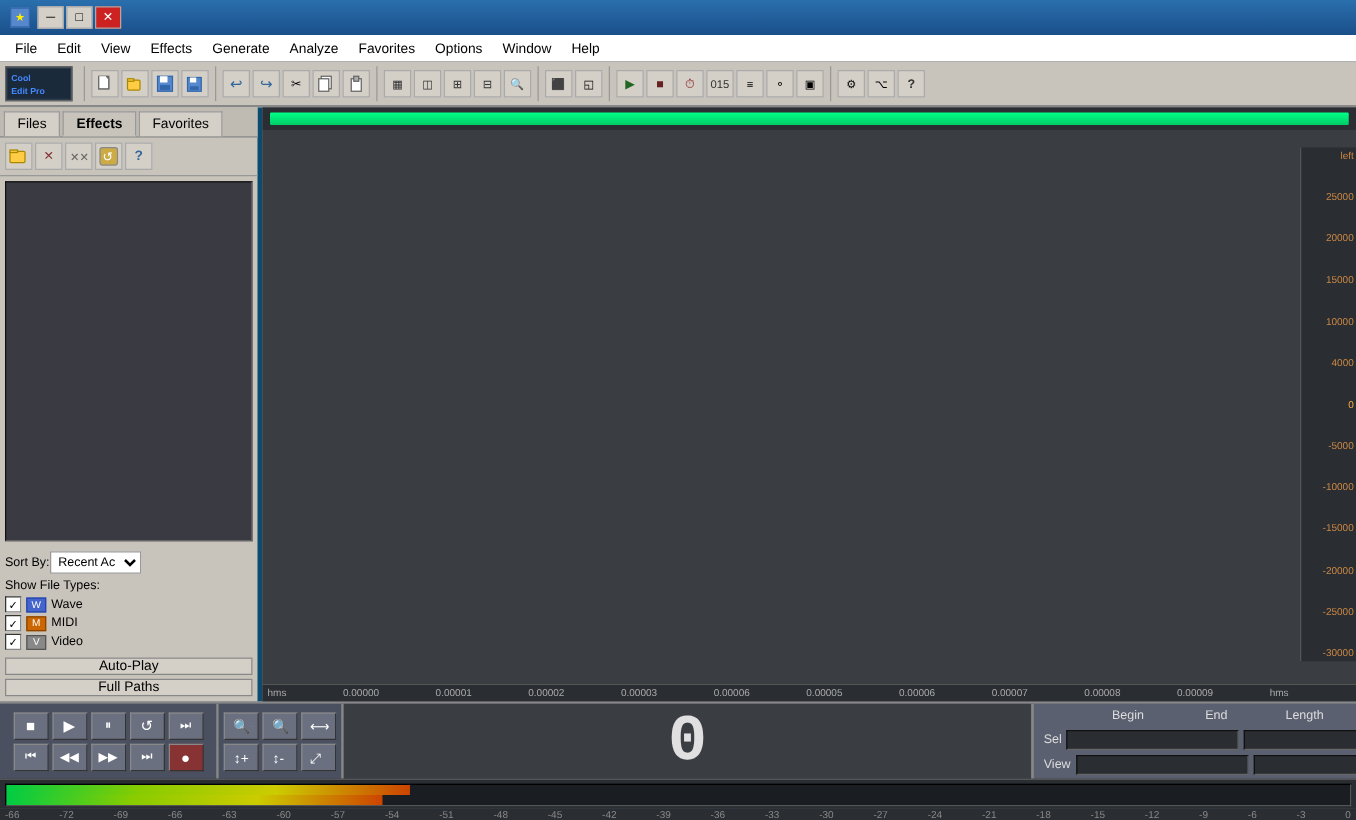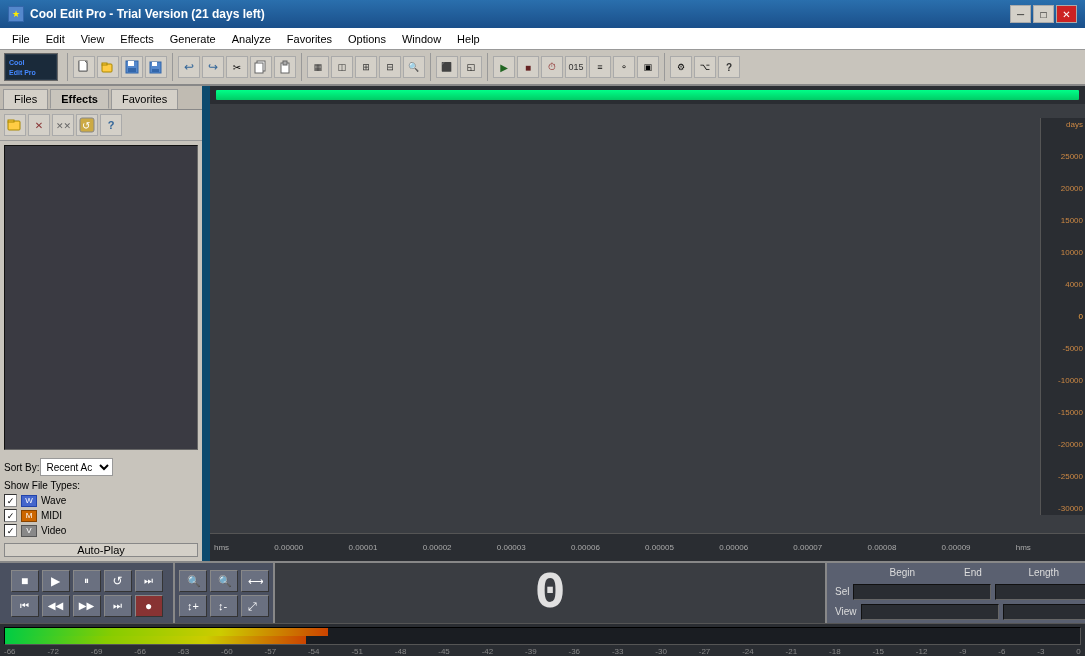--- a/index.html
+++ b/index.html
@@ -101,21 +101,21 @@
     
     #main-layout {
       display: flex;
       height: calc(656px - 28px - 22px - 36px - 95px);
     }
 
     
     #left-panel {
       width: 210px;
       background: #c8c4bc;
-      border-right: 8px solid #0c4a6e;
+      border-right: 4px solid #0c4a6e;
       display: flex;
       flex-direction: column;
     }
     #tabs-bar {
       display: flex;
       background: #c0bbb2;
       border-bottom: 1px solid #888;
       padding: 3px 3px 0;
     }
     .tab {
@@ -218,21 +218,21 @@
       margin: 2px;
       border-radius: 1px;
     }
     #waveform-canvas {
       flex: 1;
       background: #3a3d42;
       position: relative;
       overflow: hidden;
     }
     #ruler {
-      height: 28px;
+      height: 14px;
       background: #2a2d32;
       display: flex;
       align-items: center;
       padding: 0 4px;
       position: relative;
       border-top: 1px solid #555;
     }
     
     #amp-scale {
       width: 45px;
@@ -393,21 +393,20 @@
       height: 50%;
       background: linear-gradient(to right, #00cc44, #88cc00, #cccc00, #cc4400);
       width: 28%;
     }
   </style>
 </head>
 <body>
 
 <div id="title-bar">
   <div class="app-icon">★</div>
-  <span class="title-text">Cool Edit Pro  - Trial Version (21 days left)</span>
   <div class="window-controls">
     <div class="win-btn minimize">─</div>
     <div class="win-btn maximize">□</div>
     <div class="win-btn close">✕</div>
   </div>
 </div>
 
 <div id="menu-bar">
     <div class="menu-item">File</div>
     <div class="menu-item">Edit</div>
@@ -591,33 +590,34 @@
         <span>MIDI</span>
       </div>
       <div class="ft-row">
         <div class="ft-check">✓</div>
         <div class="ft-icon" style="background:#888;color:white;font-size:8px;border:1px solid #555;">V</div>
         <span>Video</span>
       </div>
     </div>
     <div id="left-btns">
       <div class="left-btn">Auto-Play</div>
+      <div class="left-btn">Full Paths</div>
     </div>
   </div>
 
   <div id="waveform-area">
 
     <div style="height:18px; background:#2a2d32; display:flex; align-items:center; padding:3px 4px;">
       <div id="green-bar"></div>
     </div>
 
     <div id="waveform-canvas">
 
       <div id="amp-scale">
-        <span style="font-size:8px;color:#cc8844;">days</span>
+        <span style="font-size:8px;color:#cc8844;">left</span>
         <span>25000</span>
         <span>20000</span>
         <span>15000</span>
         <span>10000</span>
         <span>4000</span>
         <span style="color:#ffaa44;">0</span>
         <span>-5000</span>
         <span>-10000</span>
         <span>-15000</span>
         <span>-20000</span>

